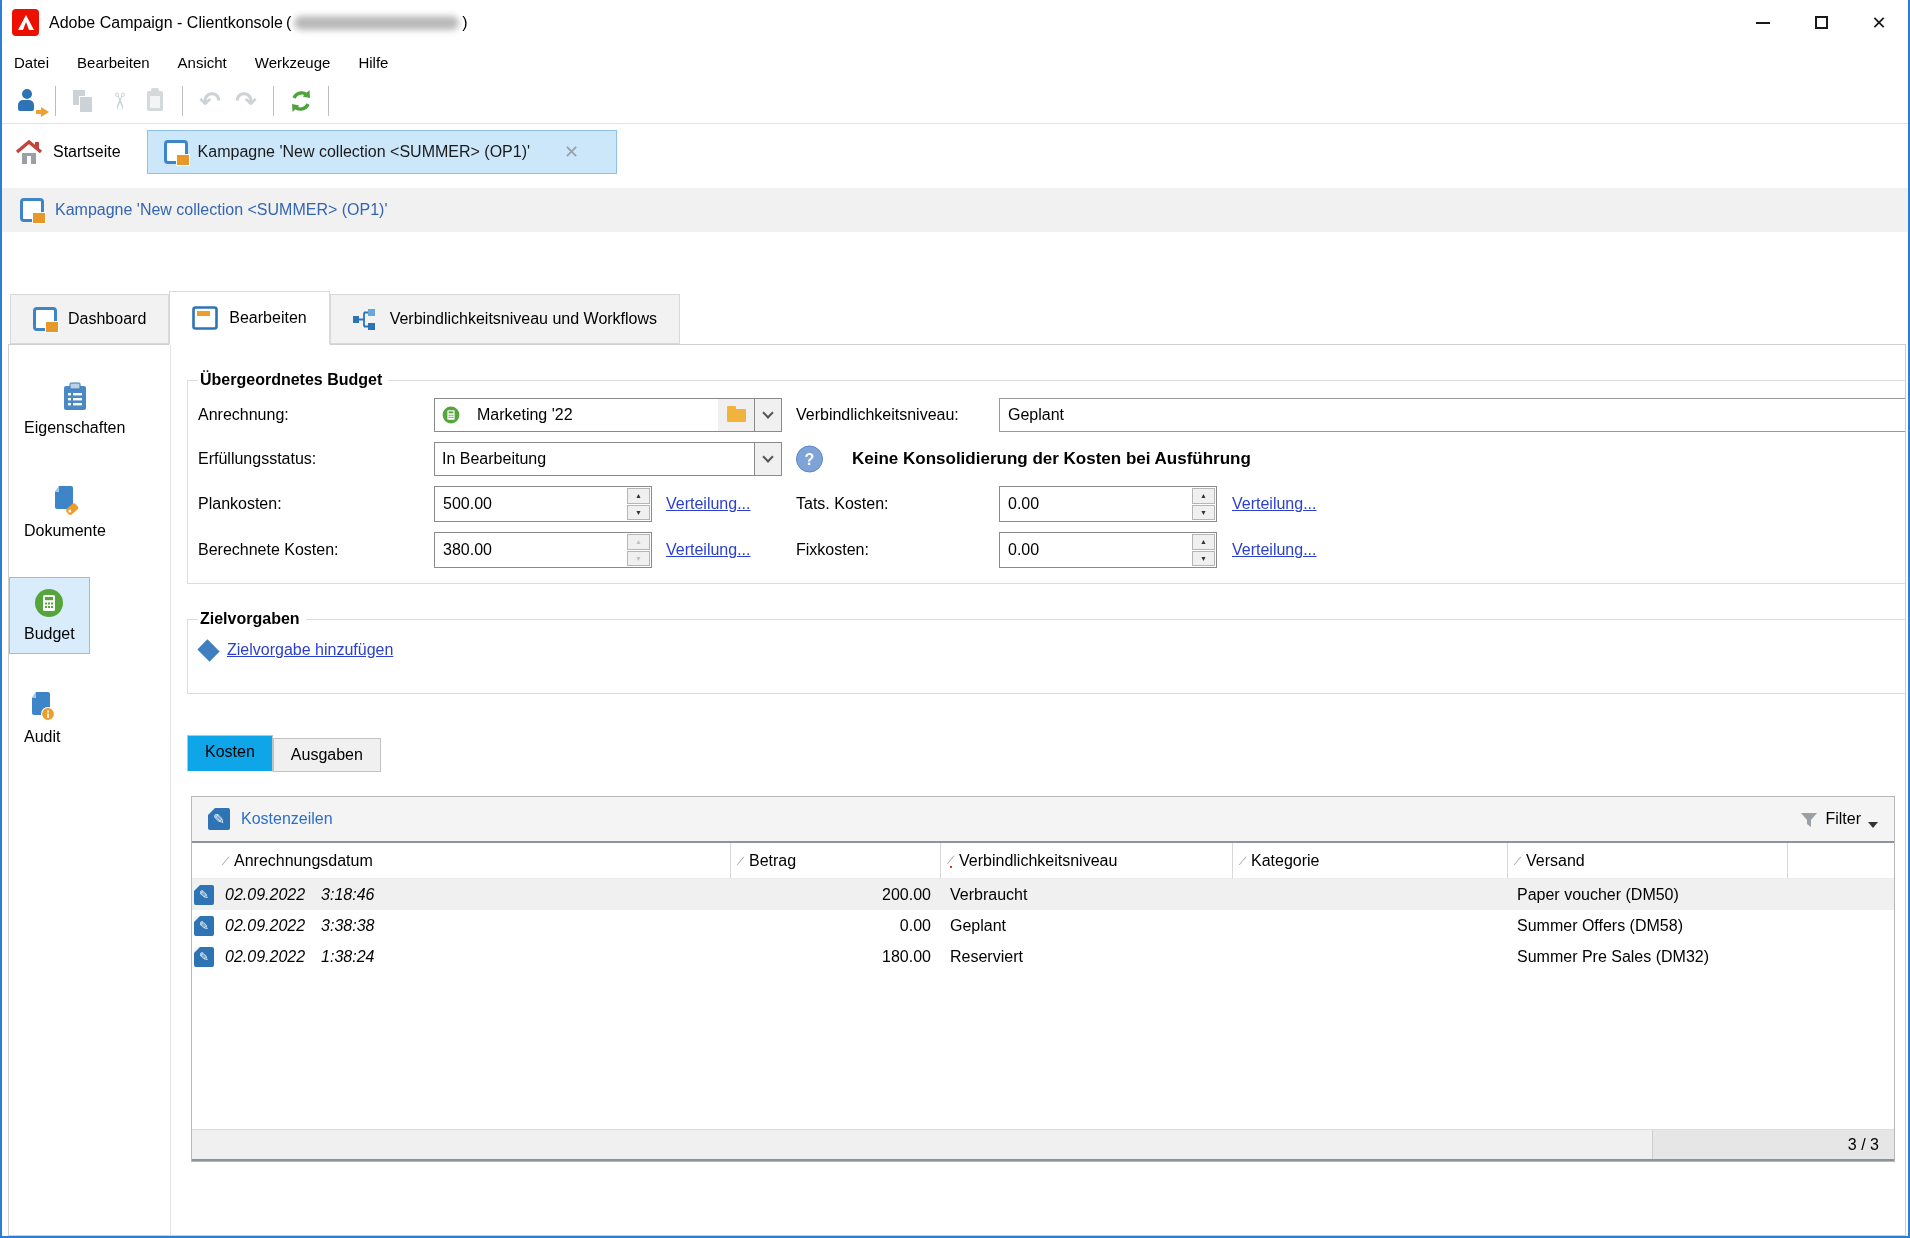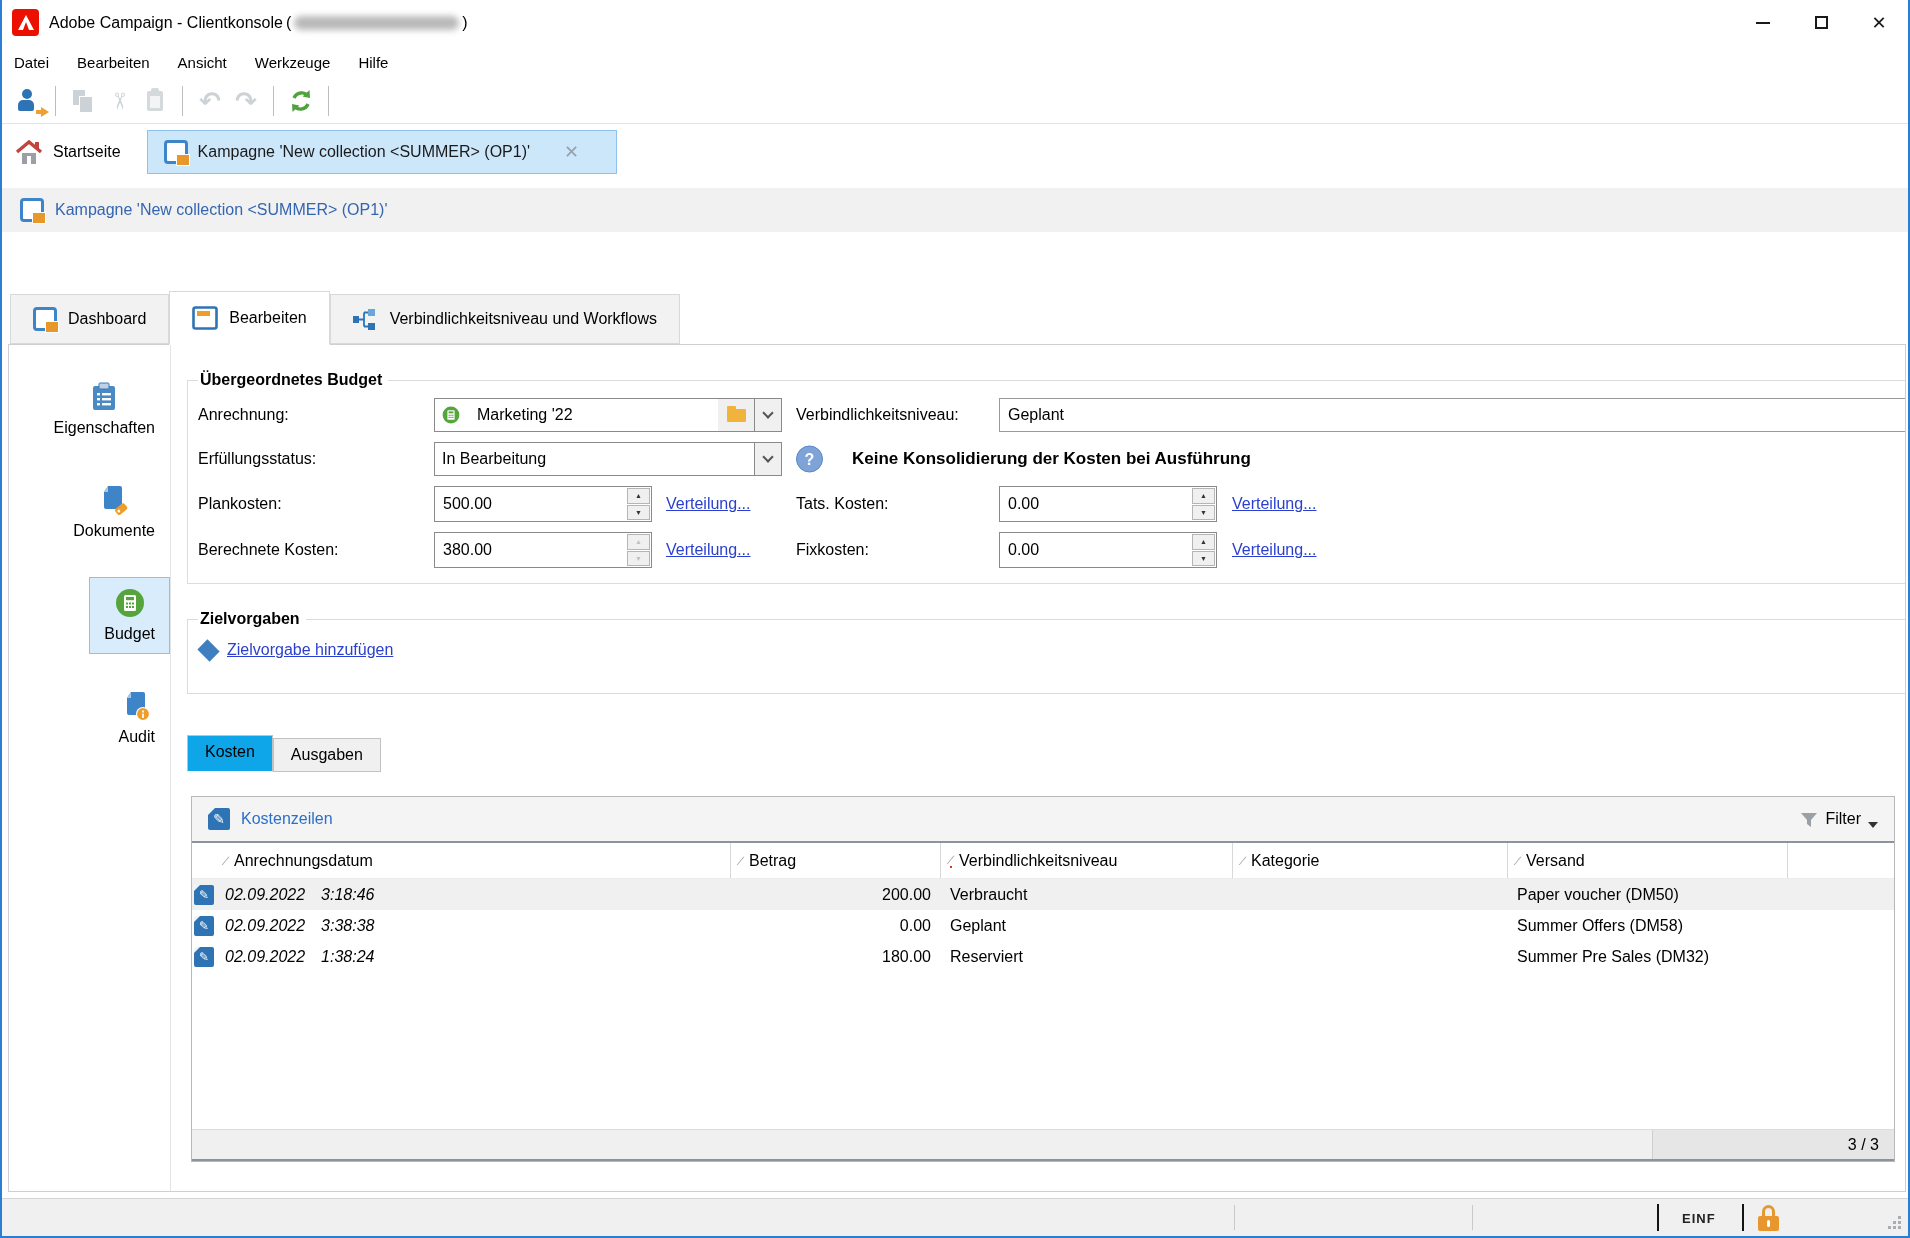--- a/index.html
+++ b/index.html
@@ -67,21 +67,21 @@
   .breadcrumb .blabel { color:#3465b0; font-size:16px; }
 
   
   .maintabs { display:flex; align-items:flex-end; padding-left:8px; height:54px; margin-top:58px; flex:none; position:relative; z-index:2; }
   .main-tab { display:flex; align-items:center; gap:11px; background:#f2f2f2; border:1px solid #d9d9d9;
     height:50px; padding:0 22px; font-size:16px; }
   .main-tab.active { background:#fff; border-bottom:1px solid #fff; height:54px; margin-bottom:-1px; }
 
   
   .panel { flex:1; border:1px solid #cfcfcf; margin:0 2px 0 6px; display:flex; background:#fff; position:relative; z-index:1; }
-  .sidebar { width:162px; border-right:1px solid #e4e4e4; padding-top:26px; display:flex; flex-direction:column; align-items:flex-end; flex:none; }
+  .sidebar { width:162px; border-right:1px solid #e4e4e4; padding-top:26px; display:flex; flex-direction:column; align-items:flex-start; flex:none; }
   .side-item { display:flex; flex-direction:column; align-items:center; gap:7px; margin-bottom:26px; padding:10px 14px; border:1px solid transparent; }
   .side-item.selected { background:#d9ecfb; border:1px solid #8fc0e8; }
   .slabel { font-size:16px; }
 
   .form-area { flex:1; padding:26px 0 0 16px; position:relative; overflow:hidden; }
   fieldset.group { border:1px solid #dcdcdc; border-right:none; margin:0 -6px 0 0; padding:4px 0 10px 8px; }
   fieldset.group legend { font-weight:bold; font-size:16px; padding:0 6px 0 2px; margin-left:2px; }
   .frow { position:relative; height:44px; }
   .frow.tall { height:46px; }
   .flabel { position:absolute; left:2px; top:50%; transform:translateY(-50%); font-size:16px; }
@@ -524,26 +524,14 @@
         </div>
 
         <div class="tfoot">
           <div class="count-box">3 / 3</div>
         </div>
       </div>
 
     </div>
   </div>
 
-  <div class="statusbar">
-    <div class="sb-sep-light" style="left:1232px"></div>
-    <div class="sb-sep-light" style="left:1470px"></div>
-    <div class="sb-sep-dark" style="left:1655px"></div>
-    <span class="sb-einf">EINF</span>
-    <div class="sb-sep-dark" style="left:1740px"></div>
-    <div class="sb-lock">
-      <div class="lock-shackle"></div>
-      <div class="lock-body"></div>
-    </div>
-    <div class="grip"></div>
-  </div>
 
 </div>
 
 </body></html>

